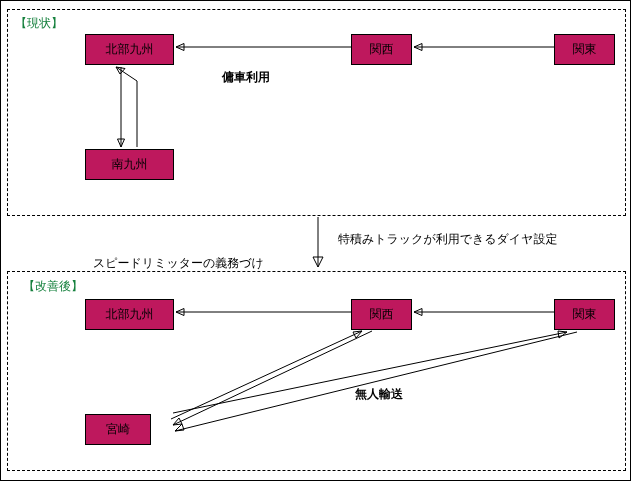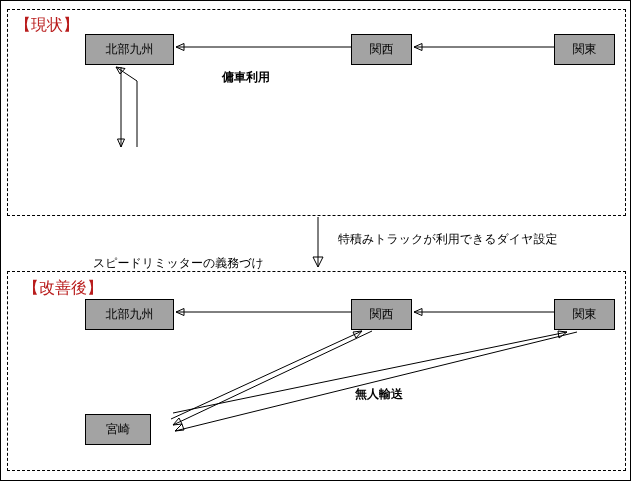--- a/index.html
+++ b/index.html
@@ -19,28 +19,28 @@
     box-sizing: border-box;
     overflow: hidden;
   }
   .dashed-panel {
     position: absolute;
     border: 1px dashed #000000;
     box-sizing: border-box;
   }
   .panel-label {
     position: absolute;
-    font-size: 16px;
-    color: #b91c1c;
+    font-size: 12px;
+    color: #15803d;
     white-space: nowrap;
   }
   .node {
     position: absolute;
     border: 1px solid #000000;
-    background: #a3a3a3;
+    background: #be185d;
     box-sizing: border-box;
     display: flex;
     align-items: center;
     justify-content: center;
     font-size: 12px;
     color: #000000;
     white-space: nowrap;
     z-index: 3;
   }
   .edge-label {
@@ -77,20 +77,21 @@
 <body>
 
 <div id="page">
 
   <div class="dashed-panel" style="left:6px; top:8px; width:619px; height:207px;"></div>
   <div class="panel-label" style="left:14px; top:14px;">【現状】</div>
 
   <div class="node" style="left:84px; top:33px; width:89px; height:31px;">北部九州</div>
   <div class="node" style="left:350px; top:33px; width:61px; height:31px;">関西</div>
   <div class="node" style="left:553px; top:33px; width:61px; height:31px;">関東</div>
+  <div class="node" style="left:84px; top:148px; width:89px; height:31px;">南九州</div>
 
   <div class="edge-label" style="left:221px; top:68px;">傭車利用</div>
 
   <div class="mid-label" style="left:92px; top:230px;margin-top:24px;">スピードリミッターの義務づけ</div>
   <div class="mid-label" style="left:337px; top:230px;">特積みトラックが利用できるダイヤ設定</div>
 
   <div class="dashed-panel" style="left:6px; top:270px; width:619px; height:200px;"></div>
   <div class="panel-label" style="left:14px; top:277px;margin-left:8px;">【改善後】</div>
 
   <div class="node" style="left:84px; top:298px; width:89px; height:31px;">北部九州</div>

